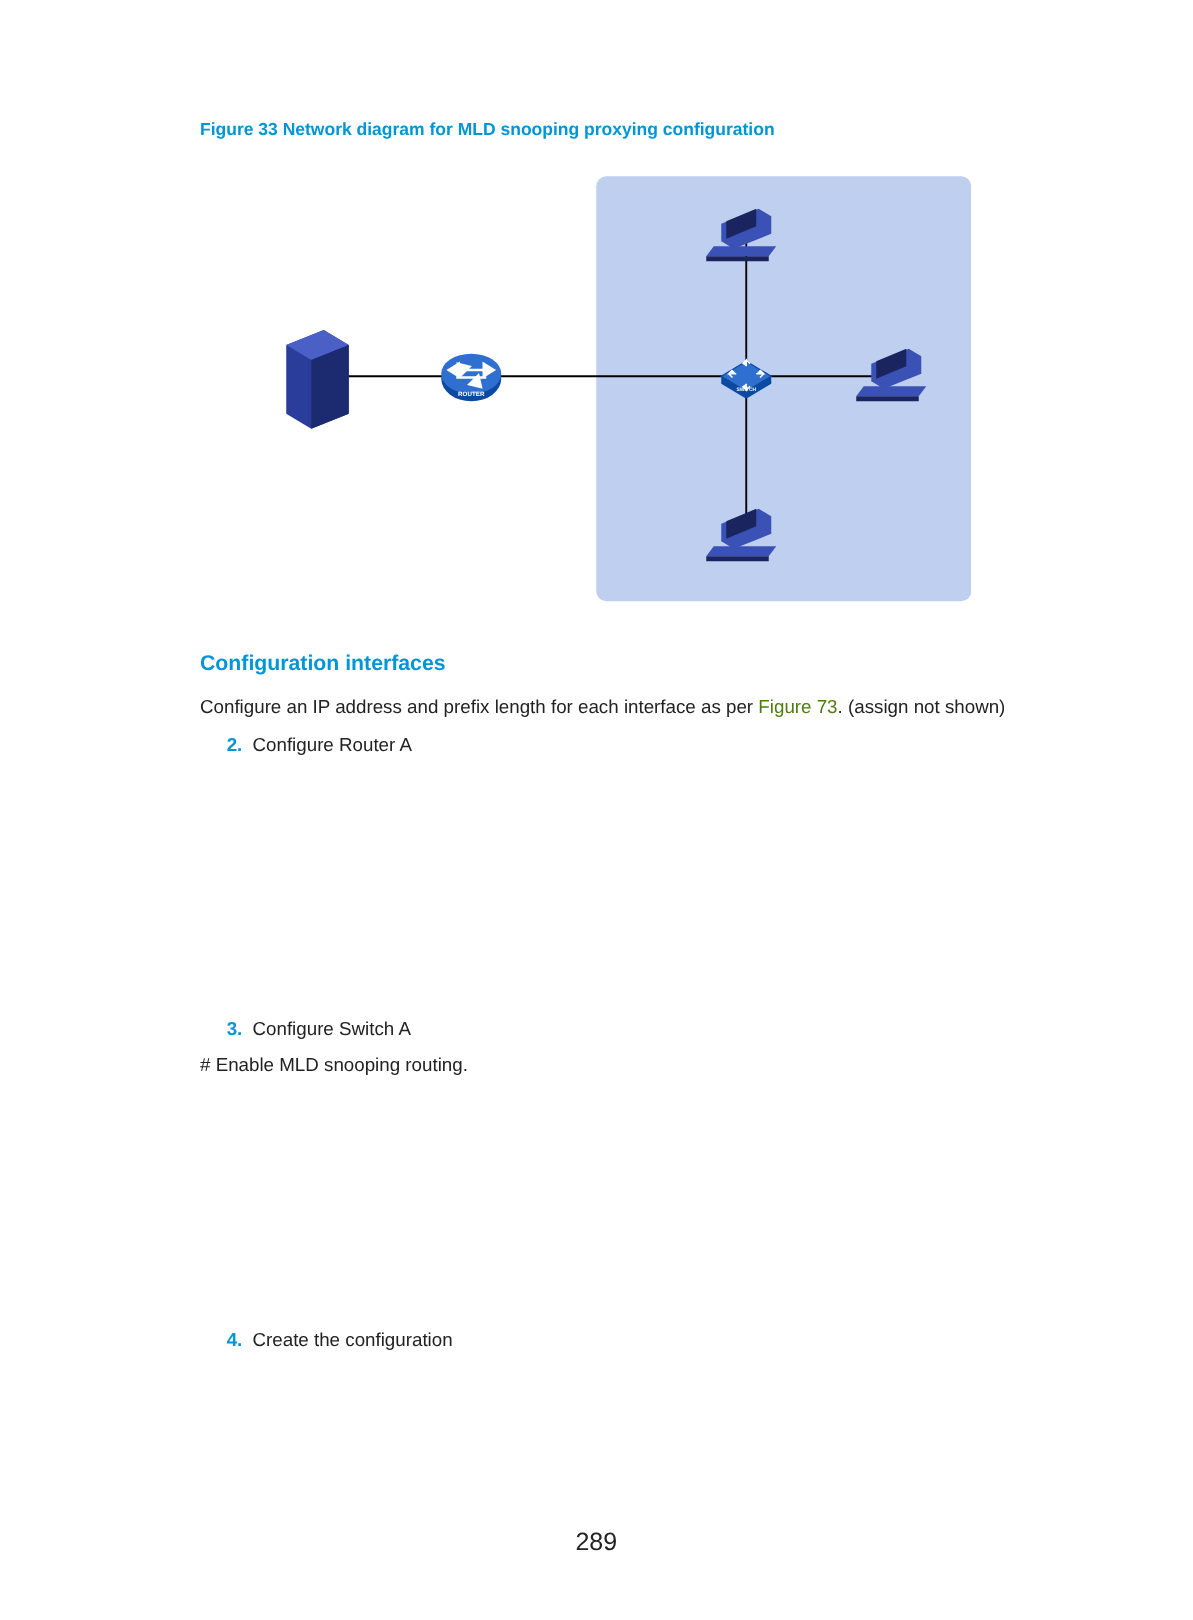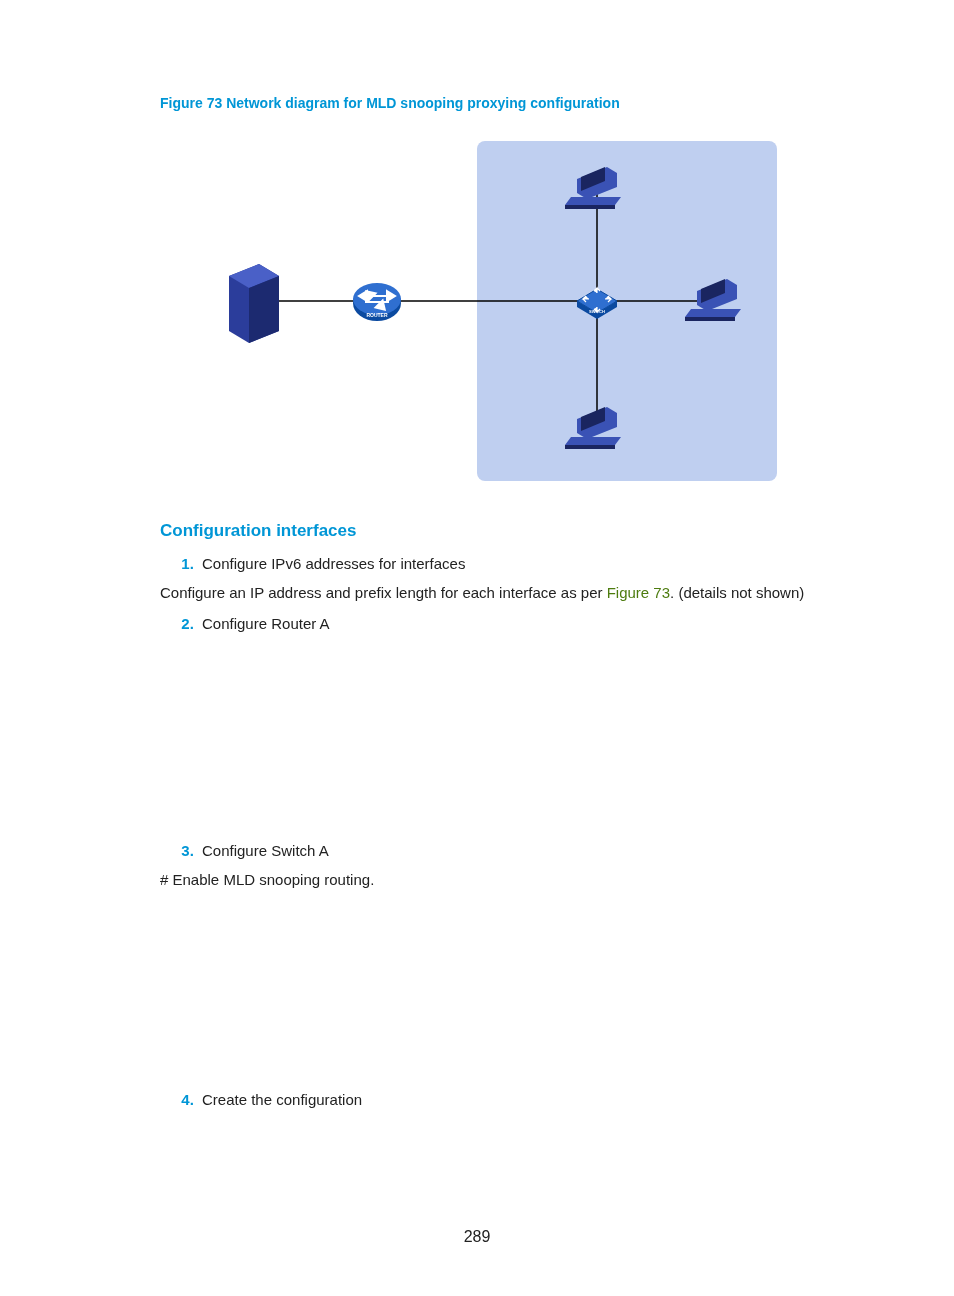--- a/index.html
+++ b/index.html
@@ -55,32 +55,32 @@
   }
   .link {
     color: #4d7c0f;
   }
   .page-num {
     position: absolute;
     bottom: 50px;
     left: 0;
     width: 100%;
     text-align: center;
-    font-size: 16px;
+    font-size: 20px;
   }
   .gap-small { height: 200px; }
   .gap-med { height: 70px; }
   .gap-large { height: 120px; }
 </style>
 </head>
 <body>
 
 <div class="page">
 
-  <div class="fig-caption">Figure 73 Network diagram for MLD snooping proxying configuration</div>
+  <div class="fig-caption">Figure 33 Network diagram for MLD snooping proxying configuration</div>
 
   <svg class="diagram" width="560" height="360" viewBox="0 0 560 360">
 
     <rect x="260" y="10" width="300" height="340" rx="8" fill="#bfcff0"></rect>
 
     <line x1="30" y1="170" x2="160" y2="170" stroke="#000" stroke-width="1.5"></line>
     <line x1="160" y1="170" x2="380" y2="170" stroke="#000" stroke-width="1.5"></line>
     <line x1="380" y1="170" x2="500" y2="170" stroke="#000" stroke-width="1.5"></line>
     <line x1="380" y1="60" x2="380" y2="290" stroke="#000" stroke-width="1.5"></line>
 
@@ -134,25 +134,22 @@
     <g transform="translate(360,268)">
       <polygon points="0,20 30,8 40,14 40,28 10,40 0,34" fill="#3a52b5"></polygon>
       <polygon points="4,18 28,8 28,22 4,32" fill="#1a2560"></polygon>
       <polygon points="-6,38 44,38 38,46 -12,46" fill="#3a52b5"></polygon>
       <polygon points="-12,46 38,46 38,50 -12,50" fill="#1a2560"></polygon>
     </g>
   </svg>
 
   <div class="section-heading">Configuration interfaces</div>
 
-  <ol class="steps" start="1">
-    <li>Configure IPv6 addresses for interfaces</li>
-  </ol>
   <div class="para">
-    <span>Configure an IP address and prefix length for each interface as per </span><span class="link">Figure 73</span><span>. (details not shown)</span>
+    <span>Configure an IP address and prefix length for each interface as per </span><span class="link">Figure 73</span><span>. (assign not shown)</span>
   </div>
 
   <ol class="steps" start="2">
     <li>Configure Router A</li>
   </ol>
 
   <div class="gap-small"></div>
 
   <ol class="steps" start="3">
     <li>Configure Switch A</li>

